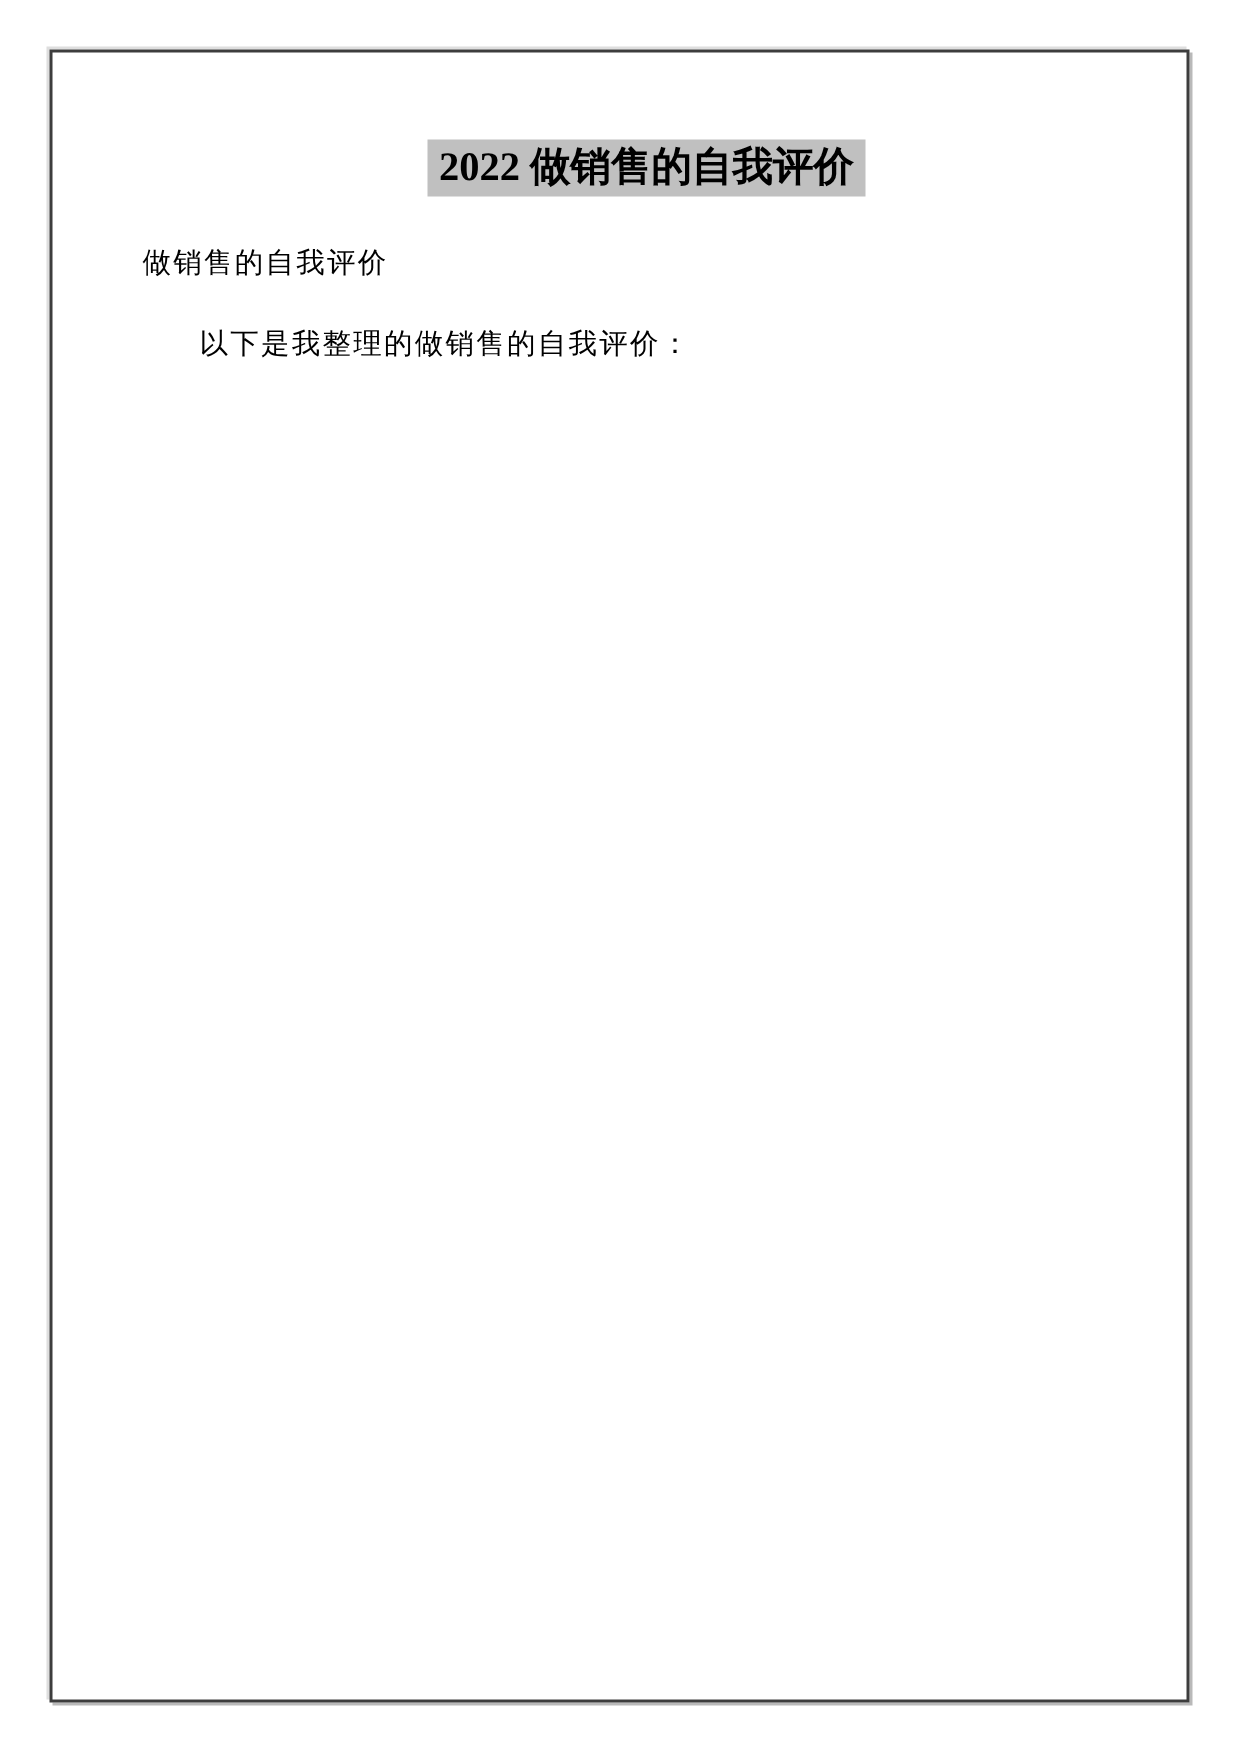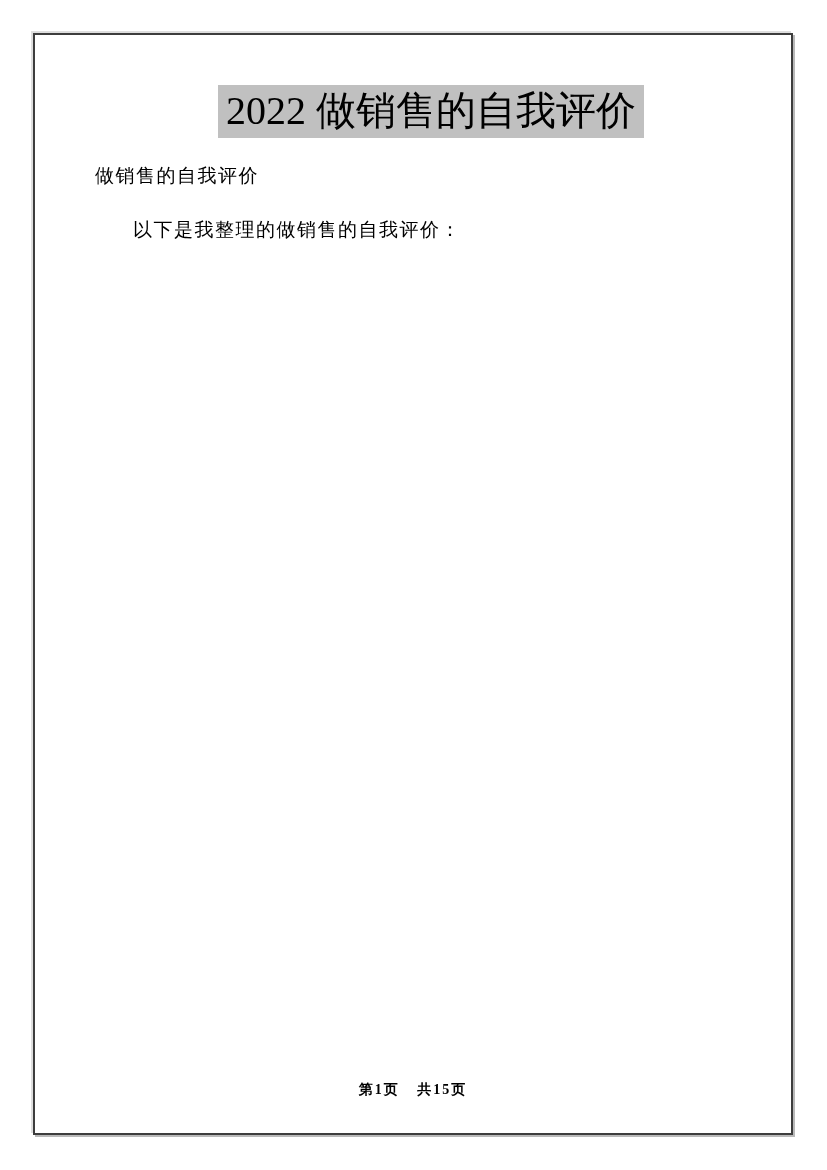--- a/index.html
+++ b/index.html
@@ -18,22 +18,22 @@
     width: 760px;
     height: 1102px;
     box-sizing: border-box;
     border: 2px solid #3d3d3d;
     box-shadow: -2px -2px 0 #dedede, 2px 2px 0 #b9b9b9;
     background: #ffffff;
   }
   .doc-title {
     margin: 52px 0 0 0;
     text-align: center;
-    font-size: 40px;
-    font-weight: normal;
+    font-size: 27px;
+    font-weight: bold;
     line-height: 48px;
     padding-left: 36px;
   }
   .doc-title .hl {
     background: #c0c0c0;
     padding: 3px 8px 5px 8px;
   }
   .content {
     padding: 14px 38px 0 60px;
   }
@@ -76,18 +76,14 @@
 
   <div class="content">
     <p>做销售的自我评价</p>
 
 
 
 
     <p class="indent">以下是我整理的做销售的自我评价：</p>
   </div>
 
-  <div class="footer">
-    <span class="footer-part">第1页</span>
-    <span class="footer-part">共15页</span>
-  </div>
 
 </div>
 
 </body></html>

